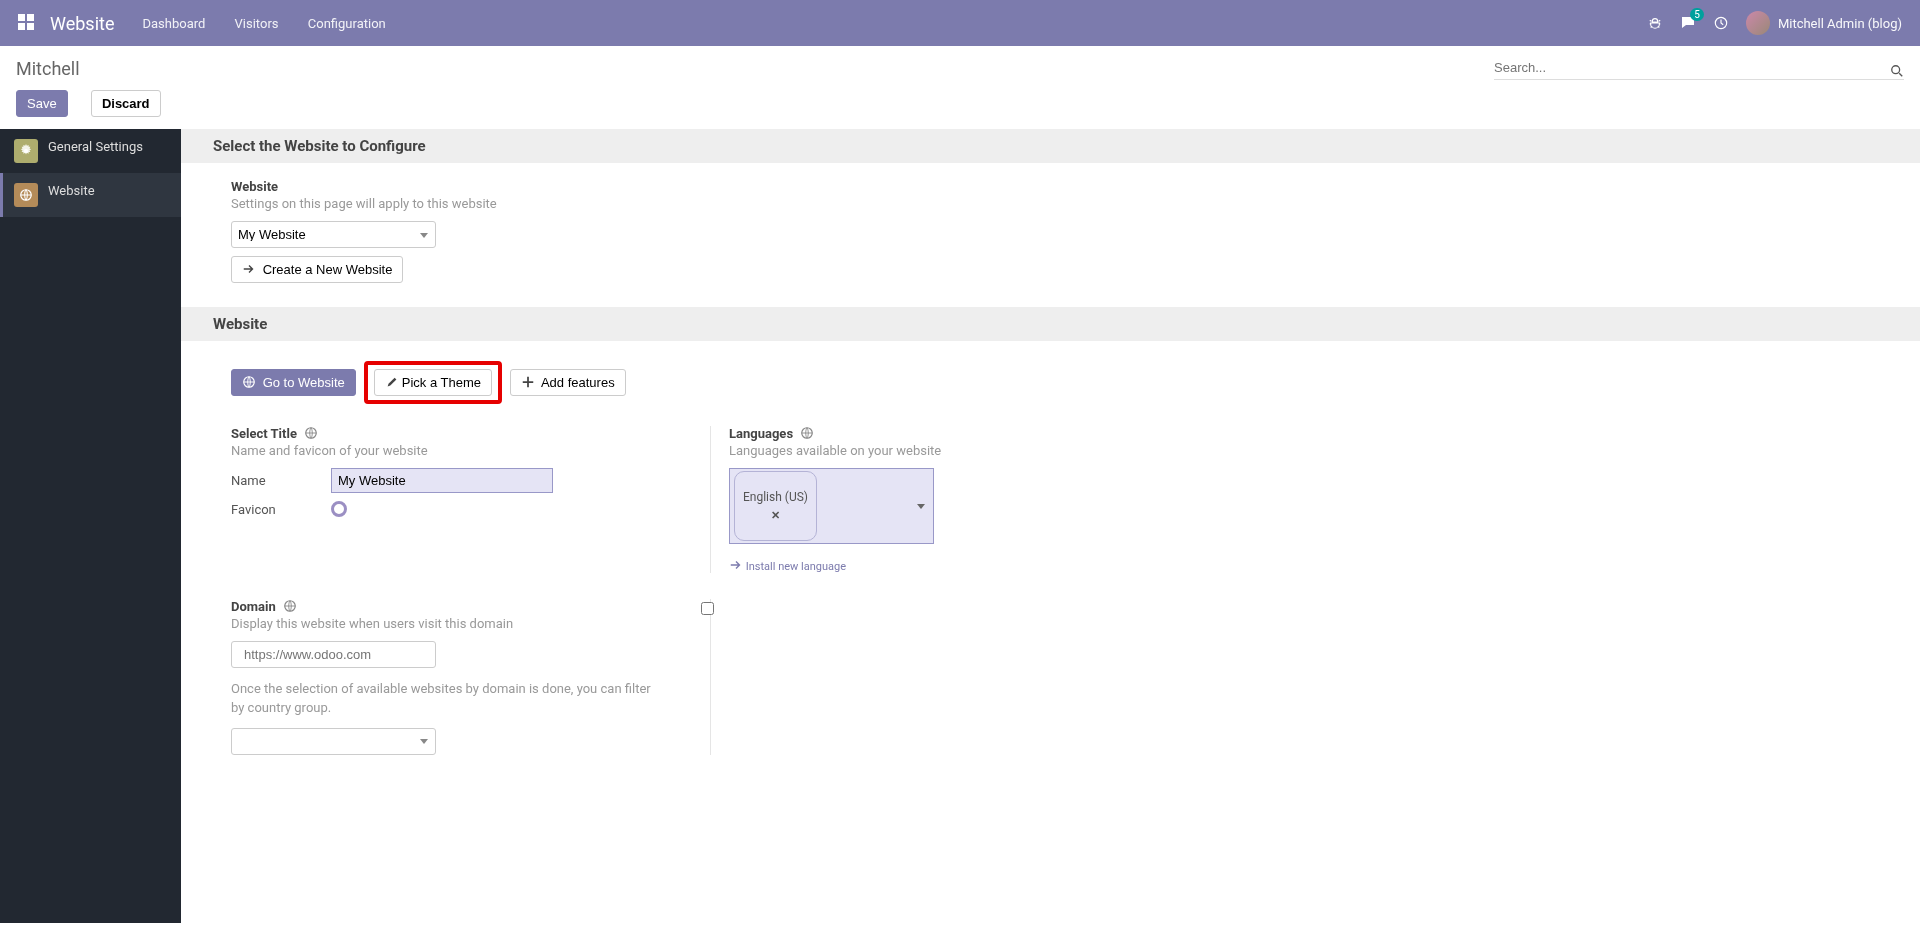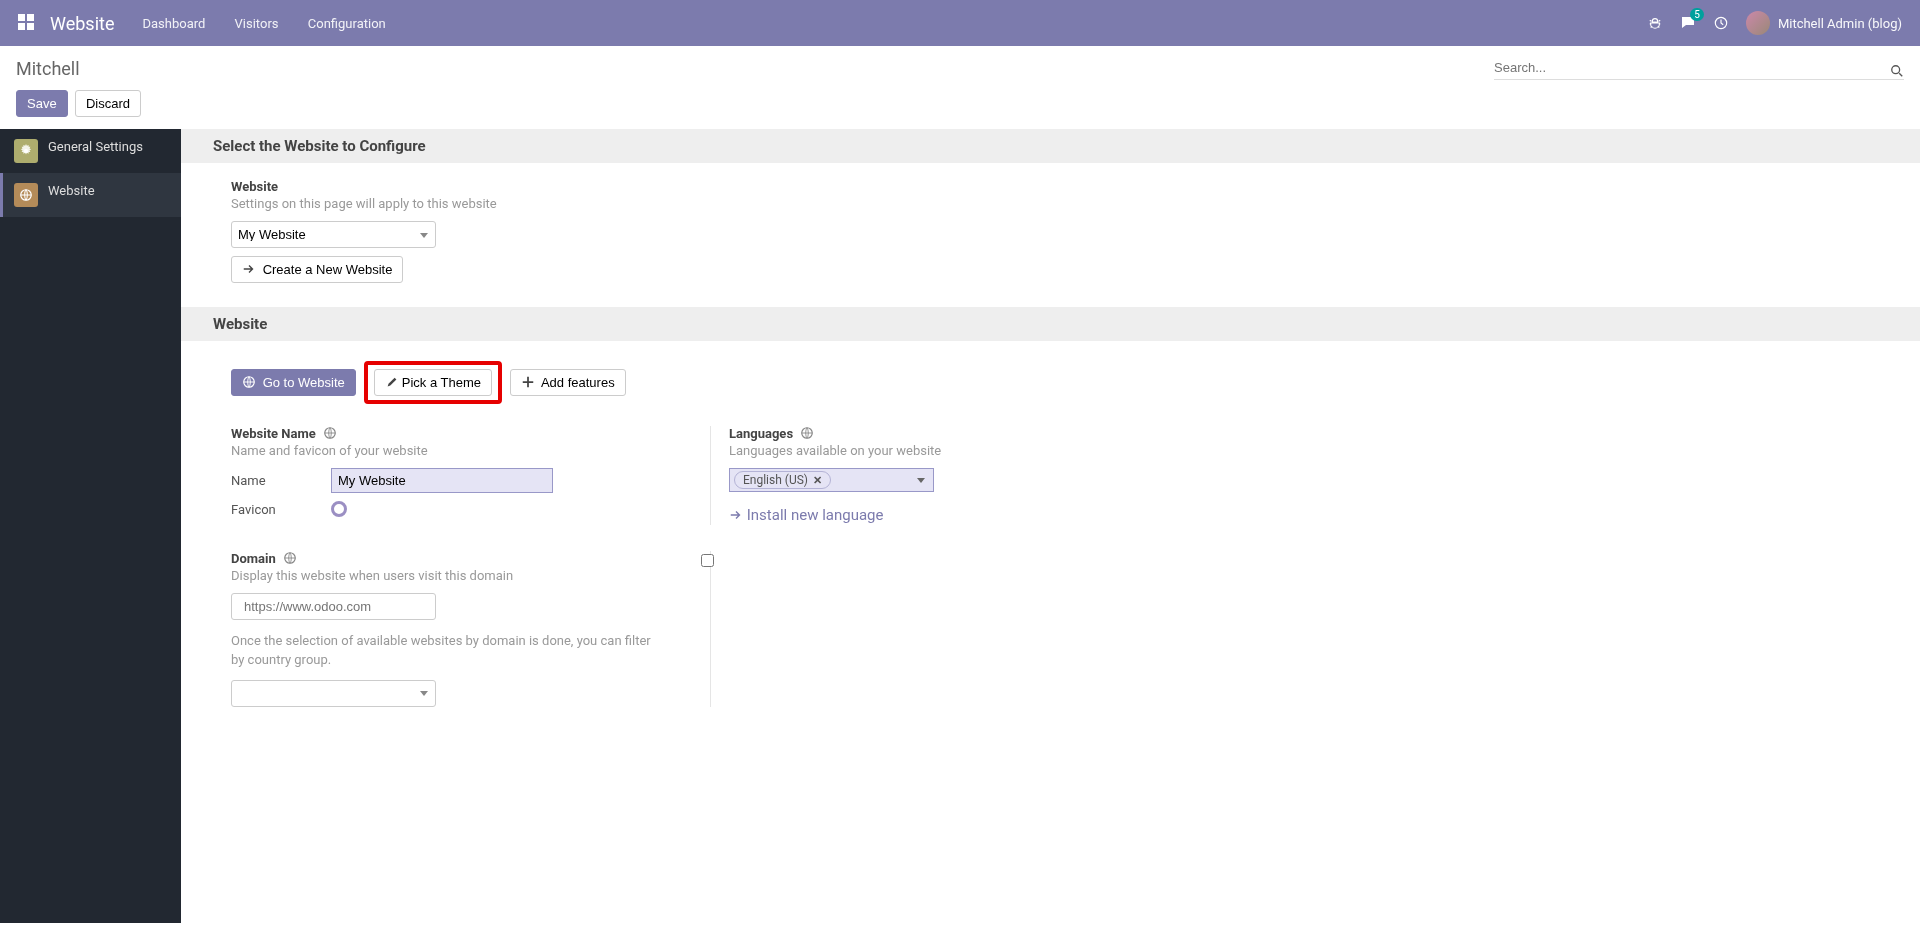--- a/index.html
+++ b/index.html
@@ -21,21 +21,21 @@
 .header { display: flex; align-items: flex-start; padding: 10px 16px 6px 16px; }
 .header .title { font-size: 18px; color: #666; flex: 0 0 auto; padding-top: 2px; }
 .header .fill { flex: 1; }
 .header .searchwrap { width: 410px; border-bottom: 1px solid #ddd; display: flex; align-items: flex-end; }
 .header .searchwrap input { border: none; outline: none; width: 100%; font-size: 13px; padding: 4px 0; }
 .header .searchwrap .mag { color: #555; padding-left: 6px; cursor: pointer; }
 
 
 .actions { padding: 4px 16px 12px 16px; }
 .btn { display: inline-block; padding: 5px 10px; font-size: 13px; border: 1px solid #ccc; background: #fff; border-radius: 3px; cursor: pointer; }
-.btn + .btn { margin-left: 4px; }
+.btn + .btn { margin-left: 20px; font-weight: bold; }
 .btn-primary { background: #7c7bad; border-color: #7c7bad; color: #fff; }
 
 
 .body { display: flex; height: calc(100vh - 46px - 44px - 42px); }
 .sidebar { width: 181px; background: #222831; flex: 0 0 181px; padding-top: 0; font-size: 13px; }
 .side-item { display: flex; align-items: flex-start; padding: 10px 14px; color: #ddd; cursor: pointer; }
 .side-item.active { background: #2f3640; border-left: 3px solid #7c7bad; padding-left: 11px; }
 .side-badge { width: 24px; height: 24px; border-radius: 3px; margin-right: 10px; display: flex; align-items: center; justify-content: center; font-size: 13px; color: #fff; flex: 0 0 24px; }
 .gear-badge { background: #aead6e; }
 .web-badge { background: #b48b59; }
@@ -63,25 +63,25 @@
 .col:first-child { border-right: 1px solid #e5e5e5; }
 .col:nth-child(2) { padding-left: 18px; }
 
 .field-row { display: flex; align-items: center; margin-bottom: 8px; }
 .field-row label { width: 100px; font-size: 13px; color: #555; }
 .txt { border: 1px solid #9998c8; background: #e5e4f5; padding: 4px 6px; font-size: 13px; width: 222px; }
 
 .favicon-dot { width: 16px; height: 16px; border: 3px solid #9b8fc3; border-radius: 50%; display: inline-block; }
 
 .tagsel { border: 1px solid #9998c8; background: #e5e4f5; padding: 2px 4px; width: 205px; display: flex; align-items: center; position: relative; }
-.tagsel .tag { border: 1px solid #b4b3d6; border-radius: 10px; padding: 1px 8px; font-size: 12px; color: #555; background: #e5e4f5; display: inline-flex; align-items: center; gap: 5px; }
+.tagsel .tag { border: 1px solid #b4b3d6; border-radius: 10px; padding: 18px 8px; font-size: 12px; color: #555; background: #e5e4f5; display: inline-flex; align-items: center; gap: 5px; flex-direction: column; }
 .tagsel .tag .x { font-weight: 700; cursor: pointer; font-size: 11px; }
 .tagsel::after { content: ""; position: absolute; right: 8px; top: 50%; margin-top: -2px; border-left: 4px solid transparent; border-right: 4px solid transparent; border-top: 5px solid #666; }
 
-.install-link { margin-top: 14px; color: #7c7bad; font-size: 15px; cursor: pointer; }
+.install-link { margin-top: 14px; color: #7c7bad; font-size: 11px; cursor: pointer; }
 
 .domain-input { border: 1px solid #ccc; border-radius: 3px; padding: 5px 12px; font-size: 13px; width: 205px; margin-bottom: 12px; }
 .help-sub { color: #999; font-size: 13px; margin-bottom: 10px; line-height: 1.45; max-width: 420px; }
 
 .globe { width: 14px; height: 14px; display: inline-block; vertical-align: -2px; fill: #888; margin-left: 4px; }
 
 .checkbox-col { display: flex; align-items: flex-start; }
 .checkbox-col input { margin-right: 12px; margin-top: 3px; }
 
 
@@ -221,21 +221,21 @@
               <path d="M8 2v12M2 8h12" stroke="#444" stroke-width="2"></path>
             </svg>
           <span>Add features</span>
         </button>
       </div>
 
       <div class="cols">
 
         <div class="col">
           <div class="setting-label">
-            <span>Website Name</span>
+            <span>Select Title</span>
             <svg class="globe" viewBox="0 0 16 16">
                 <circle cx="8" cy="8" r="6" stroke="#888" stroke-width="1.4" fill="none"></circle>
                 <path d="M2 8h12M8 2c2 2 2 10 0 12M8 2c-2 2-2 10 0 12" stroke="#888" stroke-width="1" fill="none"></path>
               </svg>
           </div>
           <div class="setting-help">Name and favicon of your website</div>
           <div class="field-row">
             <label>Name</label>
             <input class="txt" type="text" value="My Website" style="">
           </div>

